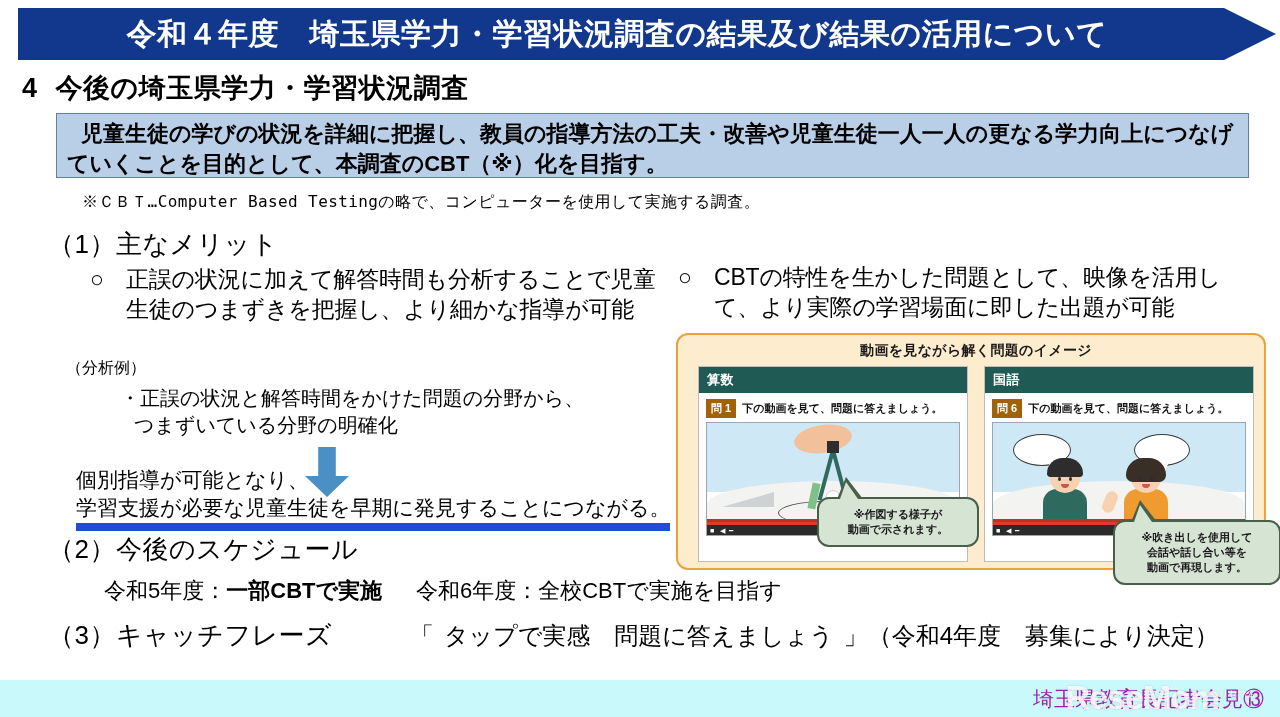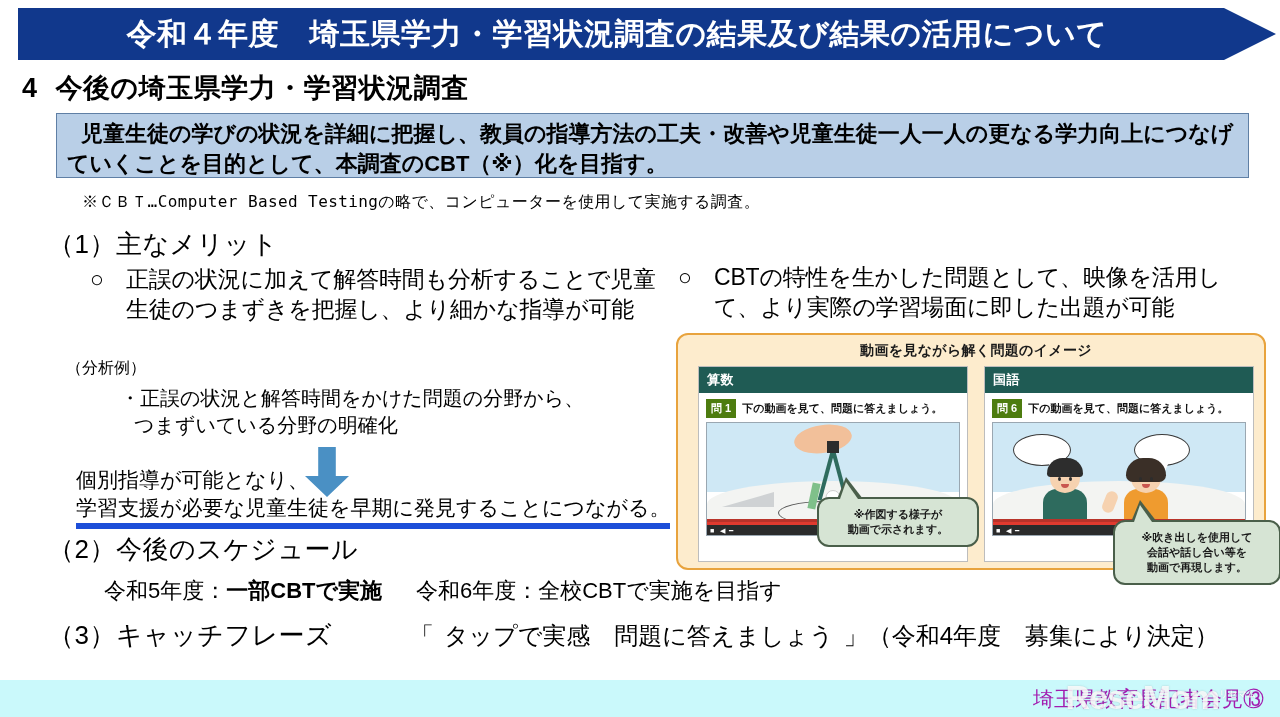--- a/index.html
+++ b/index.html
@@ -155,21 +155,21 @@
   .conclusion {
     position: absolute;
     left: 76px;
     top: 466px;
     font-size: 21px;
     line-height: 28px;
     white-space: nowrap;
   }
   .conclusion .underlined {
     display: inline-block;
-    border-bottom: 6px solid #1d4ed8;
+    border-bottom: 8px solid #1d4ed8;
     padding-bottom: 1px;
   }
 
   
   .schedule-line {
     position: absolute;
     left: 104px;
     top: 576px;
     font-size: 22px;
     white-space: nowrap;
@@ -250,21 +250,21 @@
     padding: 4px 8px;
     letter-spacing: 0.5px;
   }
   .panel-q {
     display: flex;
     align-items: center;
     gap: 6px;
     padding: 6px 6px 4px 7px;
   }
   .q-badge {
-    background: #4d7c0f;
+    background: #a16207;
     color: #ffffff;
     font-size: 11px;
     font-weight: bold;
     padding: 2px 5px;
     white-space: nowrap;
   }
   .q-text {
     font-size: 11px;
     color: #111;
     white-space: nowrap;

